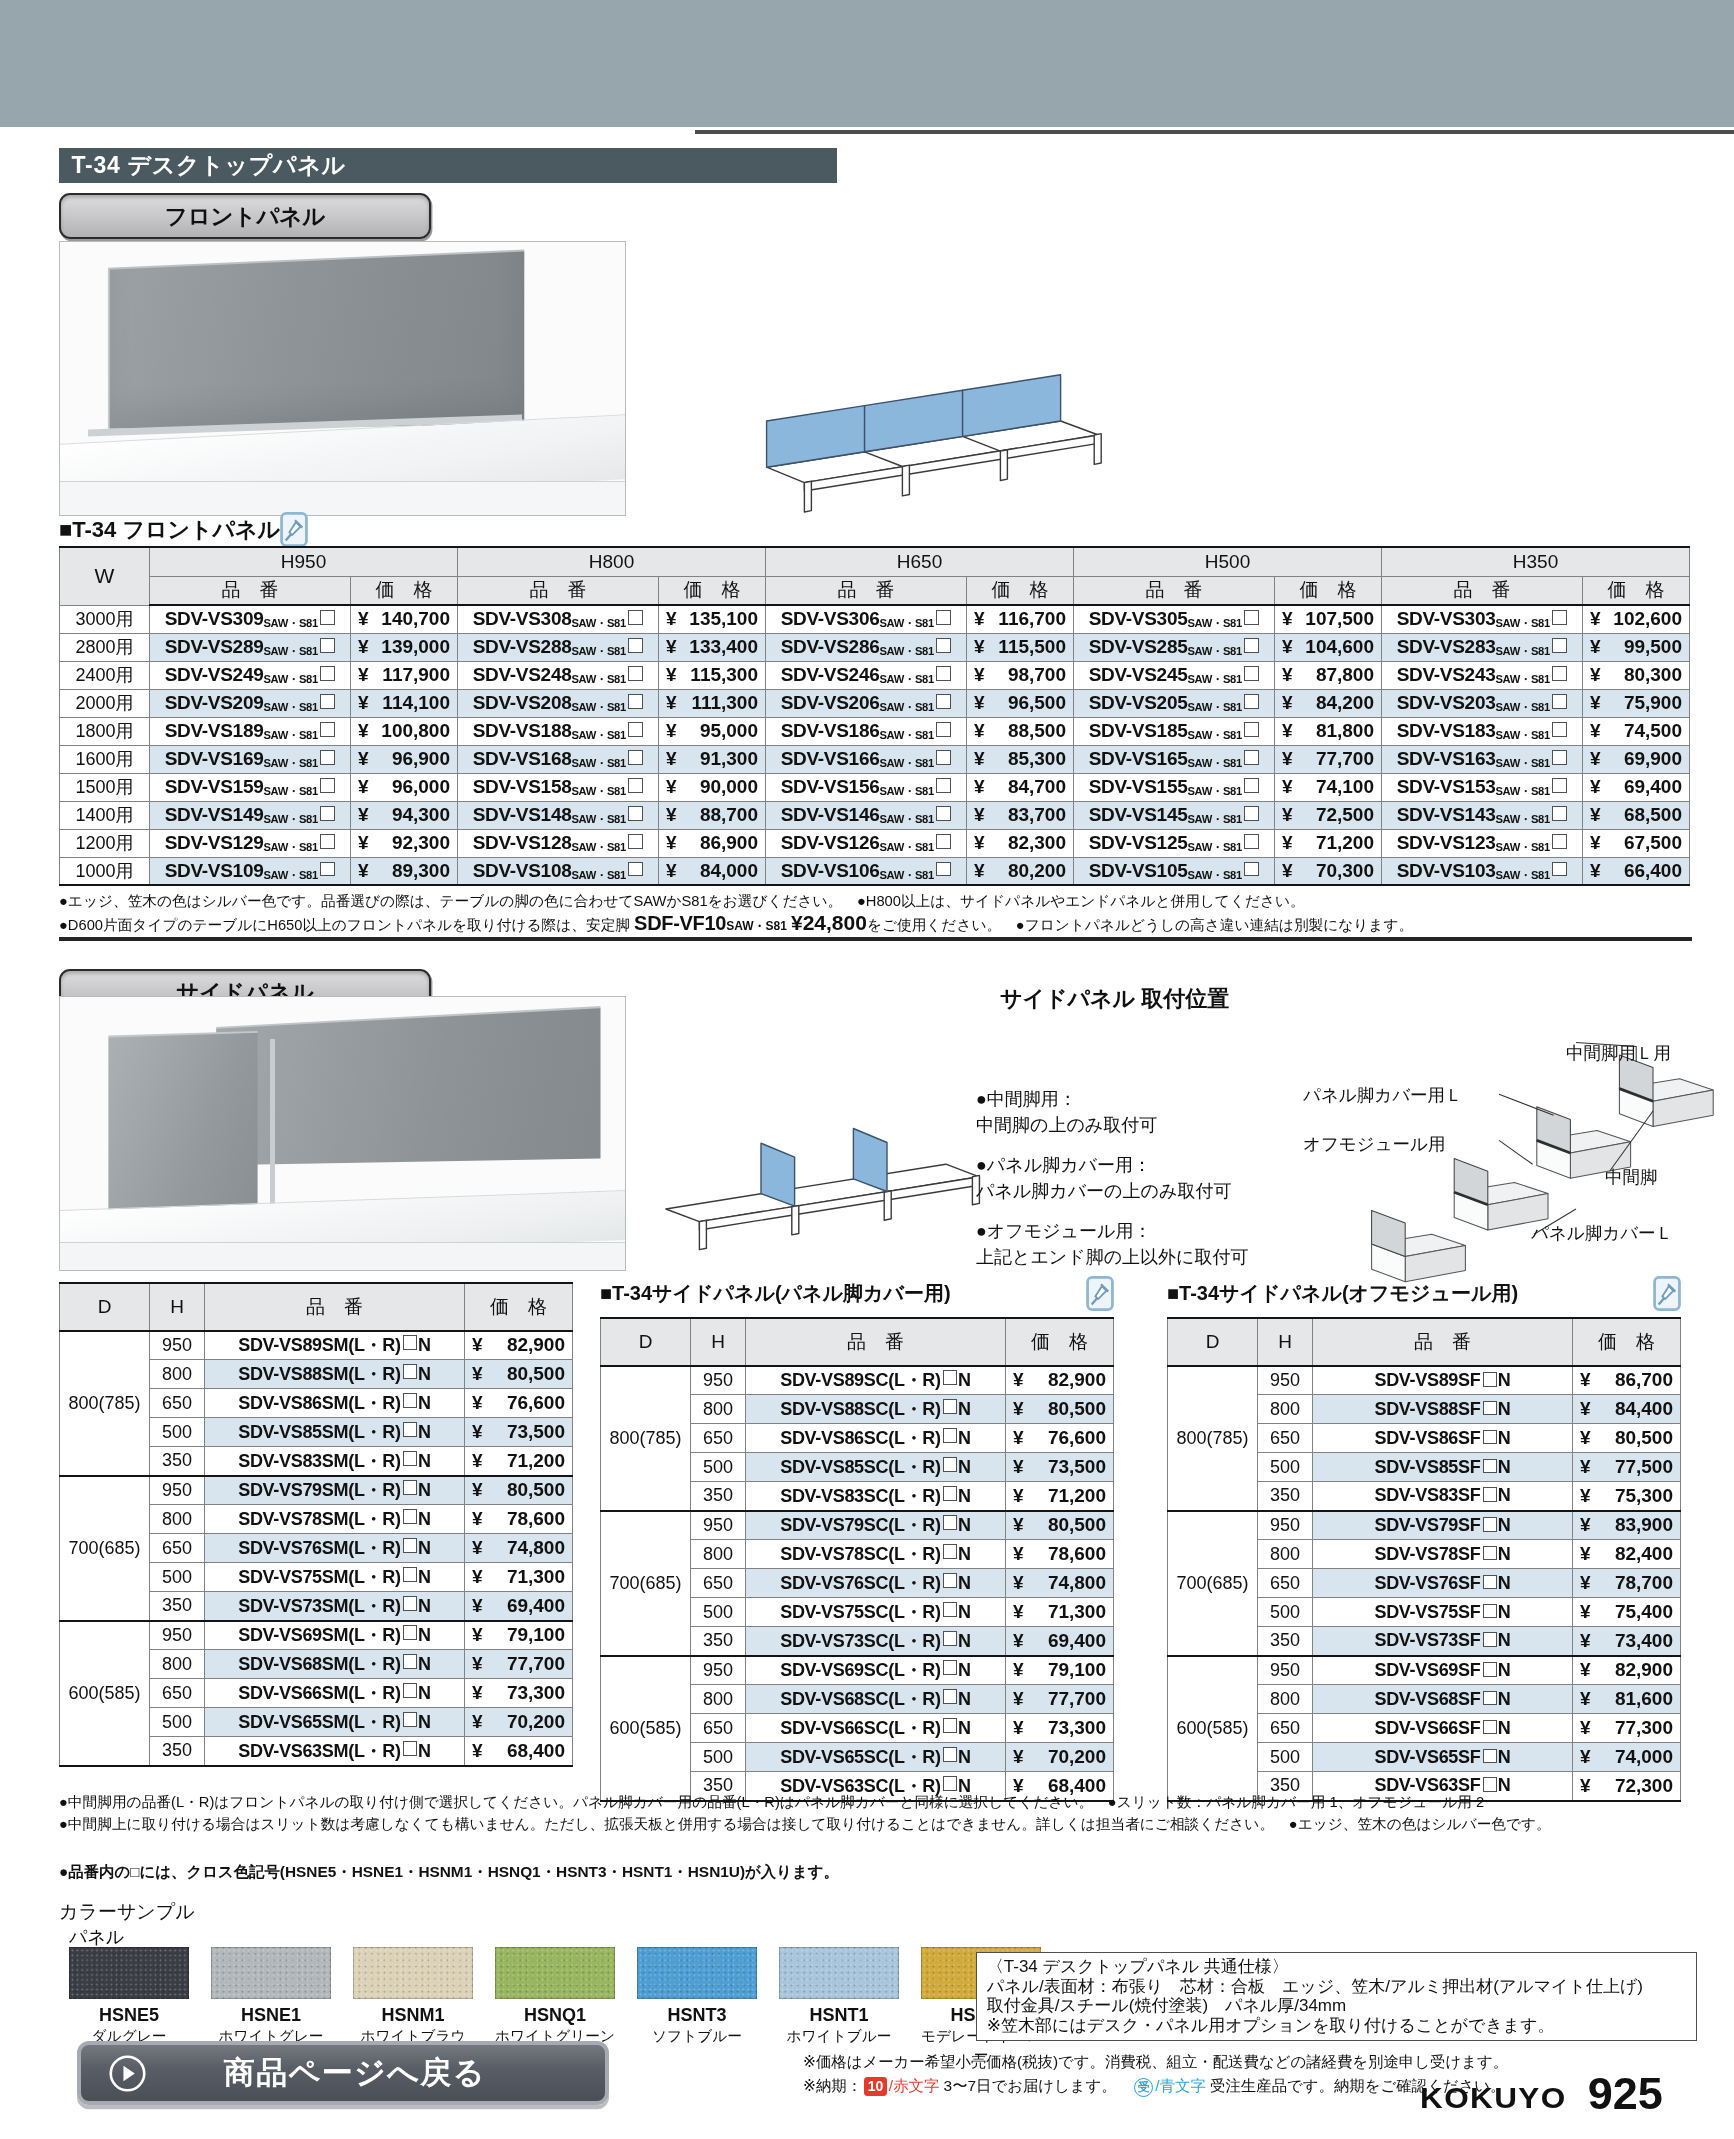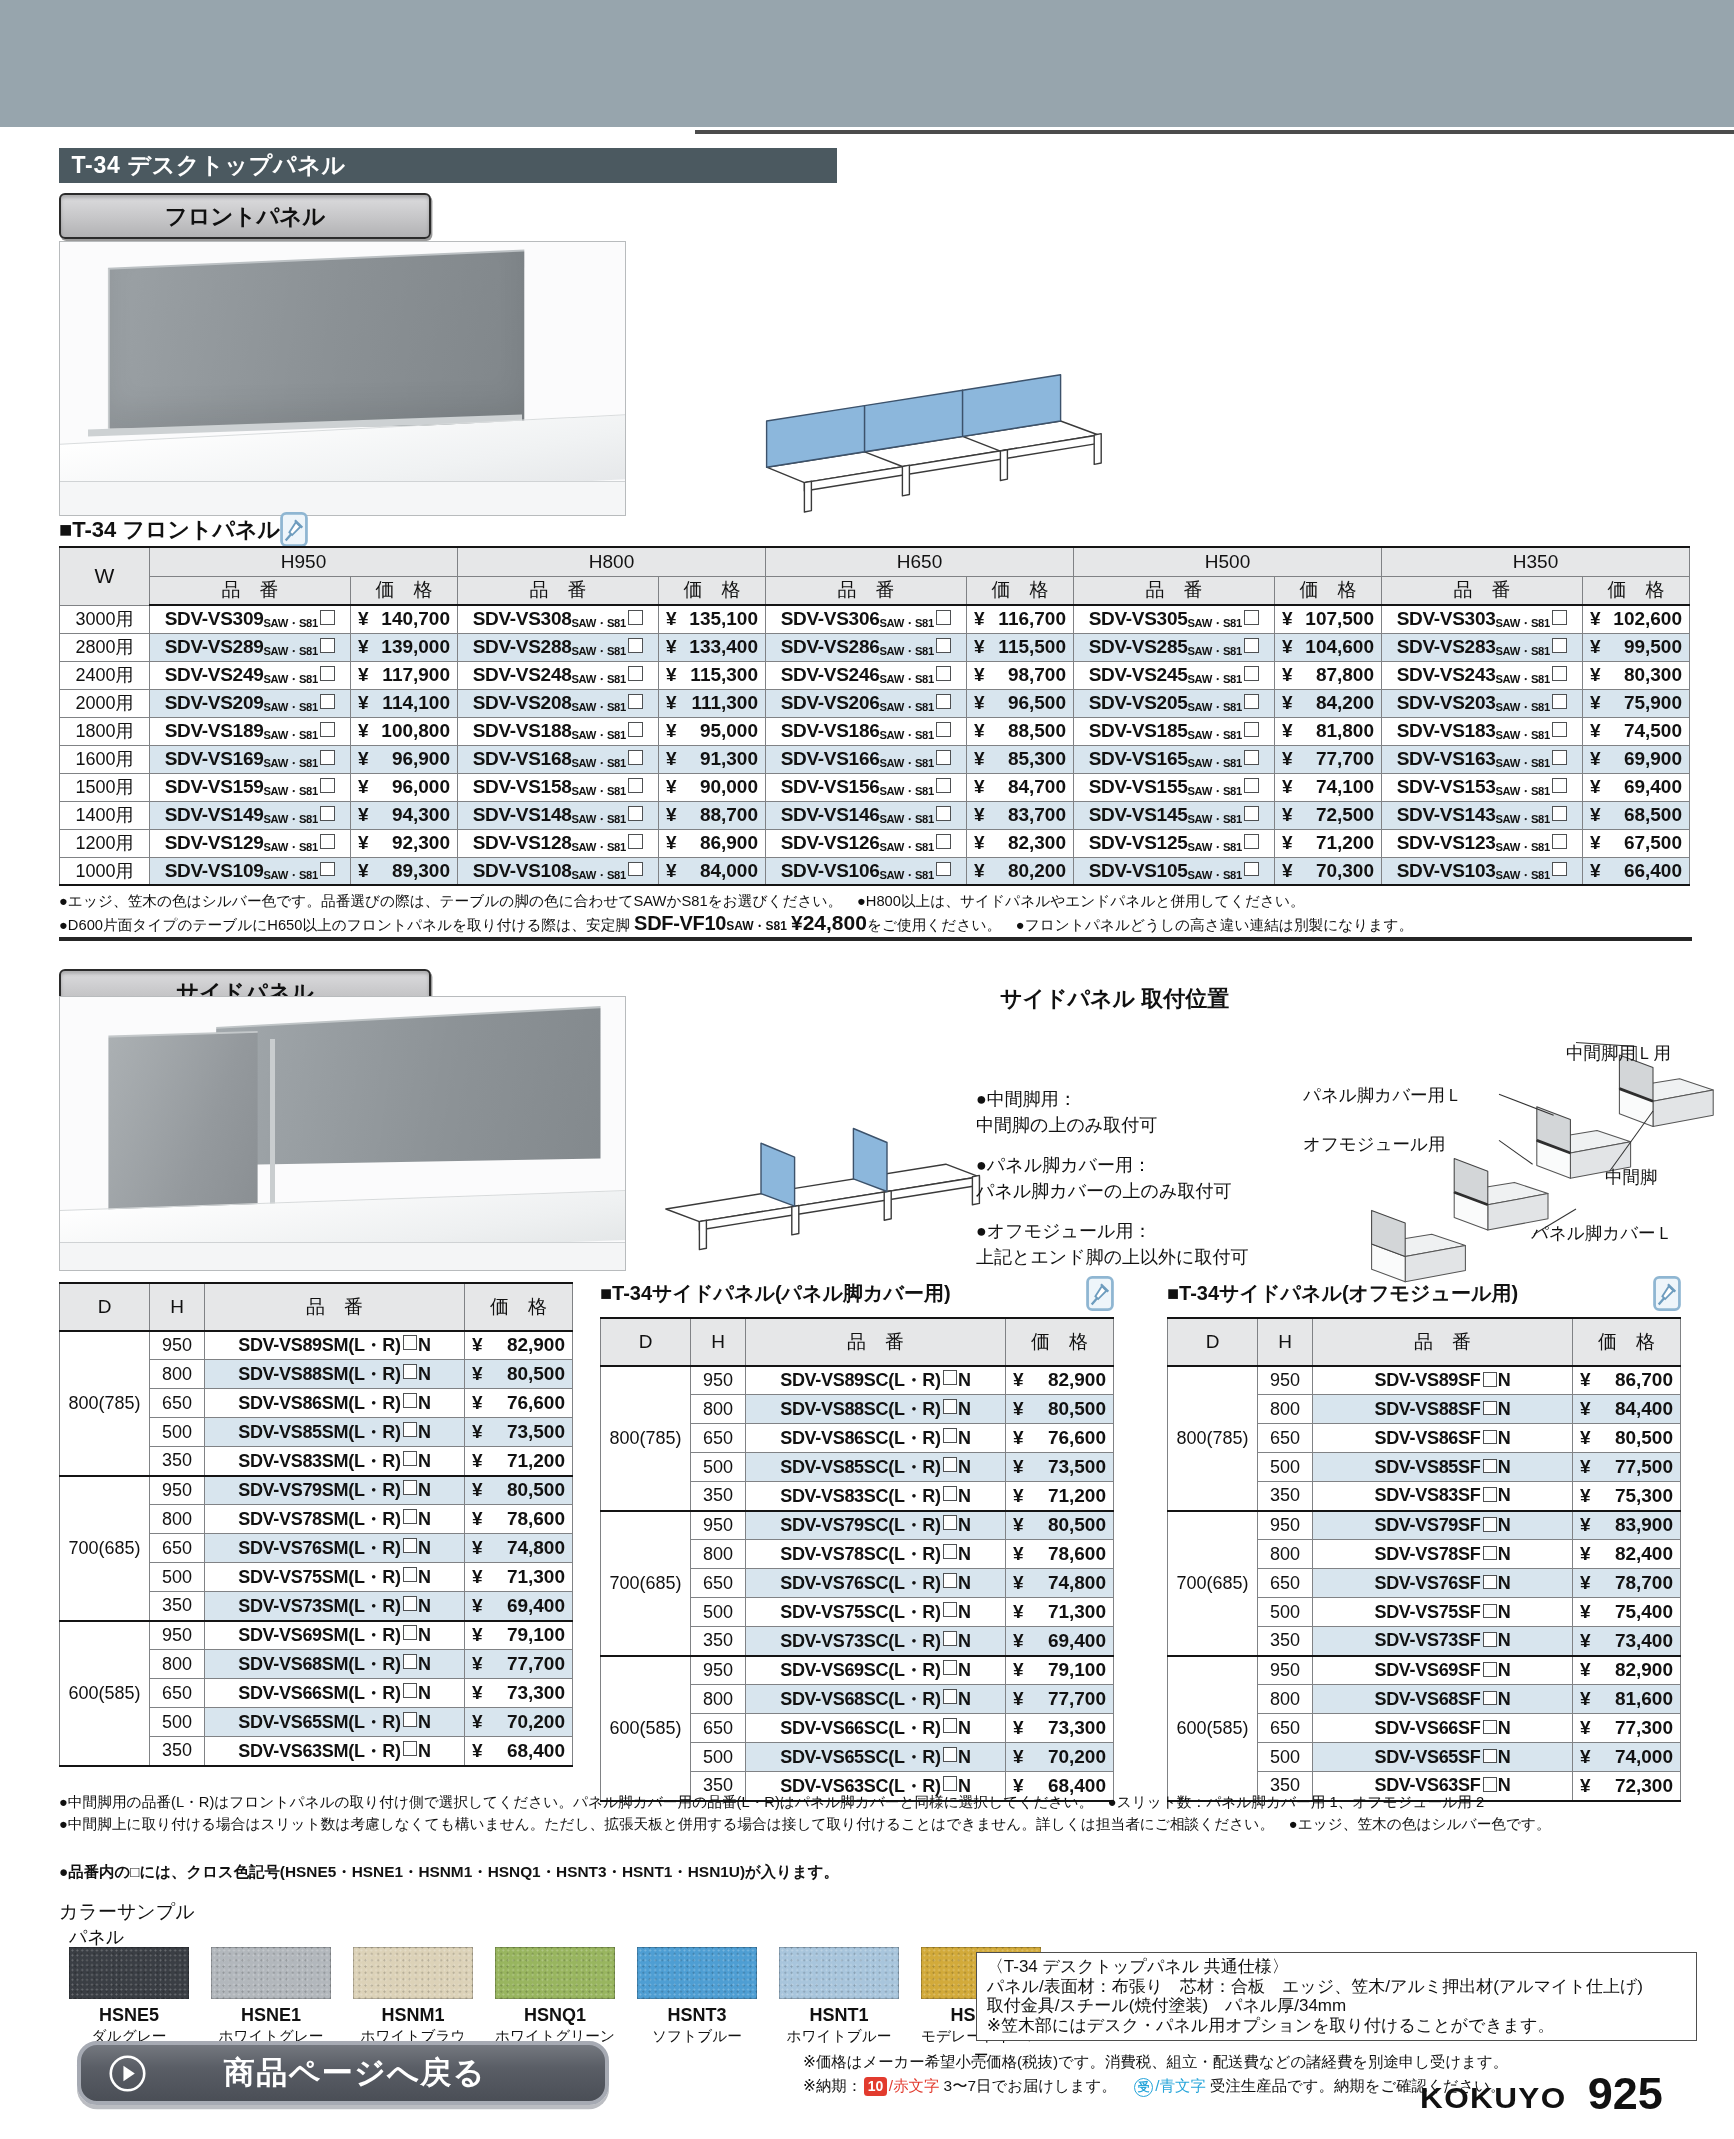--- a/index.html
+++ b/index.html
@@ -12,21 +12,21 @@
 
   
   #top-band{left:0;top:0;width:1735px;height:127px;background:#97a5ad;}
   #top-rule{left:695px;top:130px;width:1040px;height:4.2px;background:#4c4c4c;}
   #title-bar{
     left:59px;top:148px;width:778px;height:35px;background:#4b5960;color:#fff;
     font-size:23px;font-weight:bold;line-height:35px;padding-left:12.6px;
     box-sizing:border-box;letter-spacing:0.7px;white-space:nowrap;
   }
   .pill{
-    width:372px;height:46px;border:2.1px solid #2b2b2b;border-radius:6px;
+    width:372px;height:46px;border:2.1px solid #2b2b2b;border-radius:11px;
     background:linear-gradient(180deg,#dcdcde 0%,#c6c6c8 55%,#b2b2b4 100%);
     box-shadow:inset 0 2.8px 3.5px rgba(0,0,0,.22), 1.4px 2.1px 0 #9a9a9a;
     display:flex;align-items:center;justify-content:center;
     font-size:22.4px;font-weight:bold;color:#101010;box-sizing:border-box;
   }
   #pill-front{left:59px;top:193px;}
   #pill-side{left:59px;top:969px;}
 
   
   .photo{background:#fbfbfc;border:1.4px solid #b8bbbd;overflow:hidden;box-sizing:border-box;}
@@ -130,21 +130,21 @@
   .chip{height:52px;width:100%;border:0.7px solid rgba(0,0,0,.18);box-sizing:border-box;
     background-image:radial-gradient(rgba(255,255,255,.25) 0.8px,transparent 1.2px),
                      radial-gradient(rgba(0,0,0,.20) 0.8px,transparent 1.2px);
     background-size:4.9px 4.9px,6.3px 6.3px;background-position:0 0,2.1px 2.8px;}
   .sw-code{font-size:18px;font-weight:bold;margin-top:6.3px;}
   .sw-name{font-size:14.7px;margin-top:0.7px;}
 
   
   #spec-box{left:976px;top:1952px;width:721px;border:1.4px solid #4e4e4e;
     padding:4.2px 9.8px;font-size:17px;line-height:19.6px;box-sizing:border-box;background:#fff;white-space:nowrap;}
-  #back-button{left:77px;top:2041px;width:532px;height:64px;border:4.9px solid #a6aab3;border-radius:20px;
+  #back-button{left:77px;top:2041px;width:532px;height:64px;border:4.9px solid #a6aab3;border-radius:12px;
     background:linear-gradient(180deg,#74787f 0%,#5a5e66 40%,#4a4e56 100%);
     box-shadow:0 4.2px 0 rgba(150,154,162,.65);display:flex;align-items:center;box-sizing:border-box;cursor:pointer;}
   .play-circle{width:39px;height:39px;margin-left:26.6px;flex:0 0 auto;}
   #back-label{flex:1;text-align:center;color:#fff;font-size:31px;font-weight:bold;
     letter-spacing:1.4px;margin-right:42px;white-space:nowrap;}
   #bottom-notes{left:803px;top:2050px;width:881px;font-size:15.4px;line-height:24px;white-space:nowrap;}
   #brand-row{left:1420px;top:2068px;display:flex;align-items:baseline;gap:21px;}
   #brand{font-size:31.5px;font-weight:800;letter-spacing:1.4px;transform:scaleY(.92);}
   #page-num{font-size:45px;font-weight:600;}
 </style>

